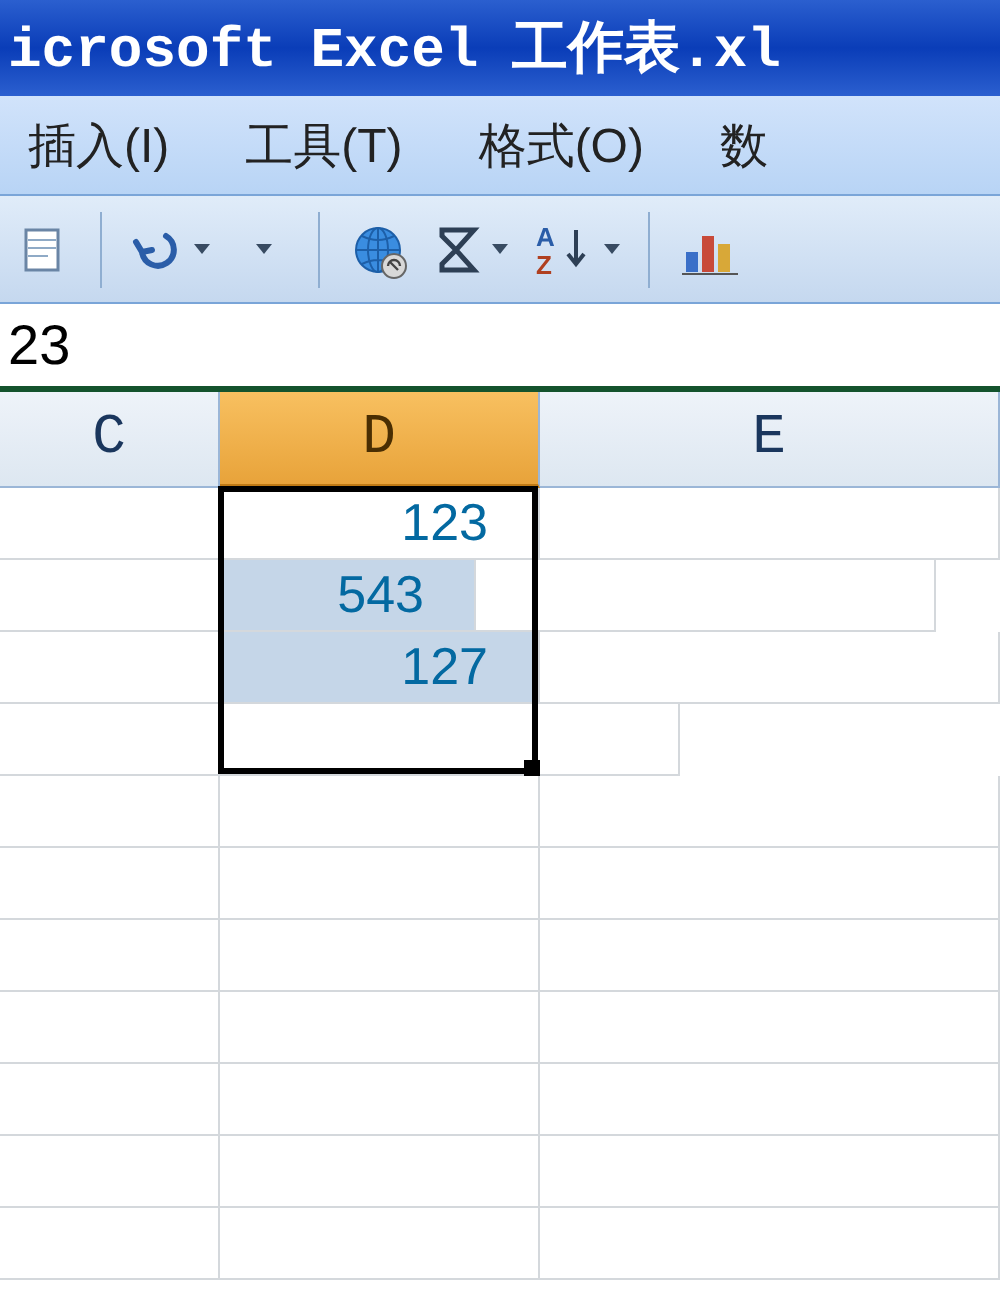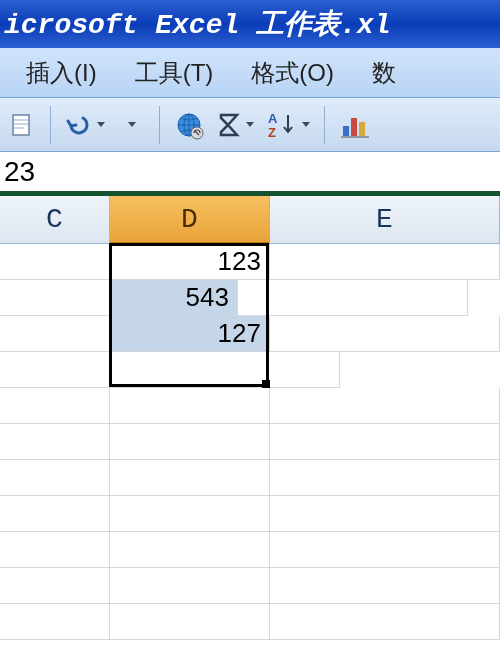--- a/index.html
+++ b/index.html
@@ -15,30 +15,29 @@
     color: #fff;
     height: 48px;
     display: flex;
     align-items: center;
     font-size: 28px;
     font-family: "Courier New", monospace;
     font-weight: bold;
     padding-left: 4px;
     white-space: nowrap;
     overflow: hidden;
-    font-style: italic;
   }
   .menu-bar {
     background: linear-gradient(to bottom, #d1e3fb 0%, #b8d4f5 100%);
     height: 50px;
     display: flex;
     align-items: center;
     font-size: 24px;
     color: #222;
-    padding: 0 16px;
+    padding: 0 4px;
     border-bottom: 1px solid #7aa5d8;
     white-space: nowrap;
     overflow: hidden;
   }
   .menu-item {
     padding: 4px 10px;
     margin-right: 18px;
   }
   .toolbar {
     background: linear-gradient(to bottom, #e0ecf9 0%, #c5d8ef 100%);
@@ -73,21 +72,21 @@
     margin-left: 2px;
   }
   .formula-bar {
     background: #fff;
     height: 44px;
     display: flex;
     align-items: center;
     font-size: 28px;
     font-family: Arial, sans-serif;
     padding-left: 4px;
-    border-bottom: 5px solid #14532d;
+    border-bottom: 3px solid #14532d;
   }
   .sheet {
     position: relative;
   }
   .col-headers {
     display: flex;
     height: 48px;
   }
   .col-header {
     background: linear-gradient(to bottom, #eef3f9 0%, #dde7f1 100%);
@@ -110,22 +109,22 @@
     height: 36px;
   }
   .cell {
     border-right: 1px solid #d4d8dc;
     border-bottom: 1px solid #d4d8dc;
     display: flex;
     align-items: center;
     justify-content: flex-end;
     font-size: 26px;
     font-family: Arial, sans-serif;
-    color: #000000;
-    padding-right: 8px;
+    color: #0369a1;
+    padding-right: 25px;
     background: #fff;
   }
   .cell.sel {
     background: #c5d6e8;
   }
   .selection-box {
     position: absolute;
     border: 3px solid #000;
     pointer-events: none;
   }

